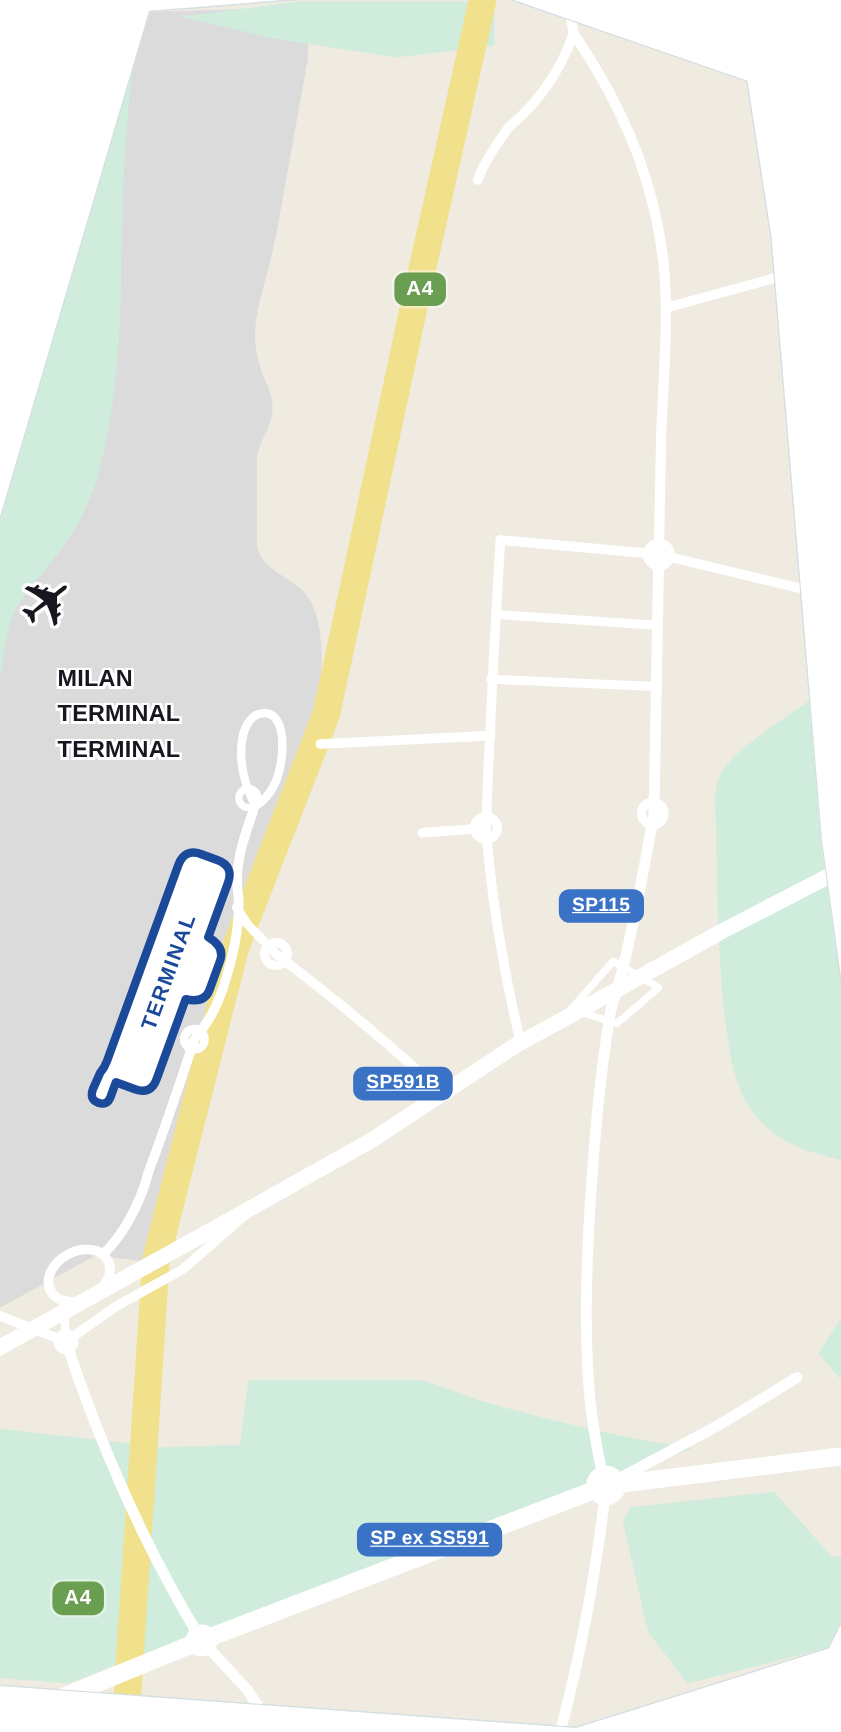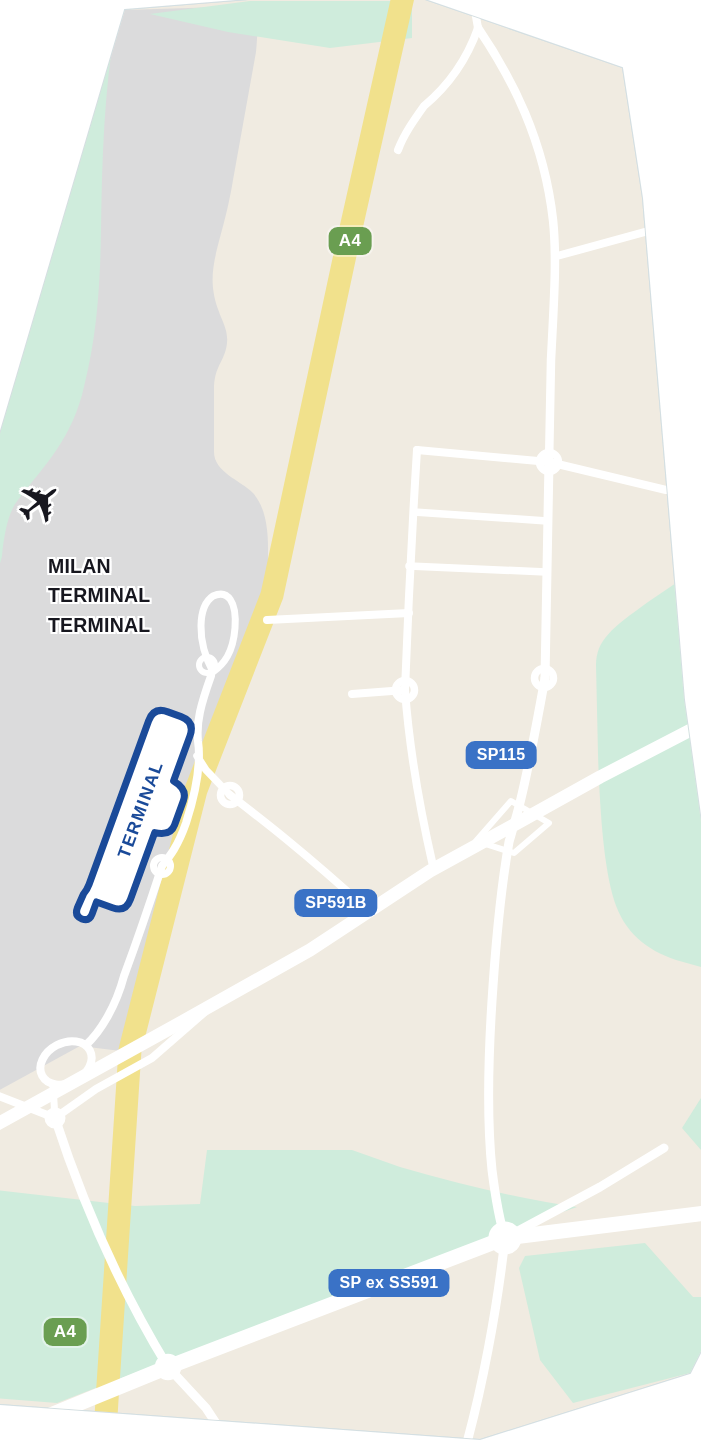--- a/index.html
+++ b/index.html
@@ -11,21 +11,21 @@
   .overlay{position:absolute;transform:translate(-50%,-50%);white-space:nowrap;}
   .badge-motorway{
     background:var(--color-badge_green,#6A9E51);color:#fff;
     font-weight:bold;font-size:17px;letter-spacing:.5px;
     padding:4px 10px;border-radius:9px;
     box-shadow:0 0 0 2px rgba(255,255,255,.40);
   }
   .badge-provincial{
     background:var(--color-badge_blue,#3A72C6);color:#fff;
     font-weight:bold;font-size:16px;letter-spacing:.3px;
-    padding:5px 11px;border-radius:9px;
+    padding:5px 11px;border-radius:9px;text-decoration:underline;
   }
   .plane{
     position:absolute;left:16px;top:474px;
     font-size:58px;line-height:1;color:var(--color-label_text,#17171F);
     transform:rotate(-38deg);
     text-shadow:-2px 2px 0 #fff,2px -2px 0 #fff,2px 2px 0 #fff,-2px -2px 0 #fff,0 3px 0 #fff,0 -3px 0 #fff,3px 0 0 #fff,-3px 0 0 #fff,0 0 4px #fff;
   }
   .airport-title{
     position:absolute;left:48px;top:552px;
     font-size:19.5px;font-weight:bold;letter-spacing:.2px;line-height:1.5;
@@ -128,14 +128,14 @@
   <div class="airport-title">
     <div>MILAN</div>
     <div>TERMINAL</div>
     <div>TERMINAL</div>
   </div>
 
   <div class="overlay badge-motorway" style="left:350px;top:241px;">A4</div>
   <div class="overlay badge-motorway" style="left:65px;top:1332px;">A4</div>
   <div class="overlay badge-provincial" style="left:501px;top:755px;">SP115</div>
   <div class="overlay badge-provincial" style="left:336px;top:903px;">SP591B</div>
-  <div class="overlay badge-provincial" style="left:358px;top:1283px;margin-left:31px;">SP ex SS591</div>
+  <div class="overlay badge-provincial" style="left:358px;top:1283px;">SP ex SS591</div>
 </div>
 
 </body></html>

